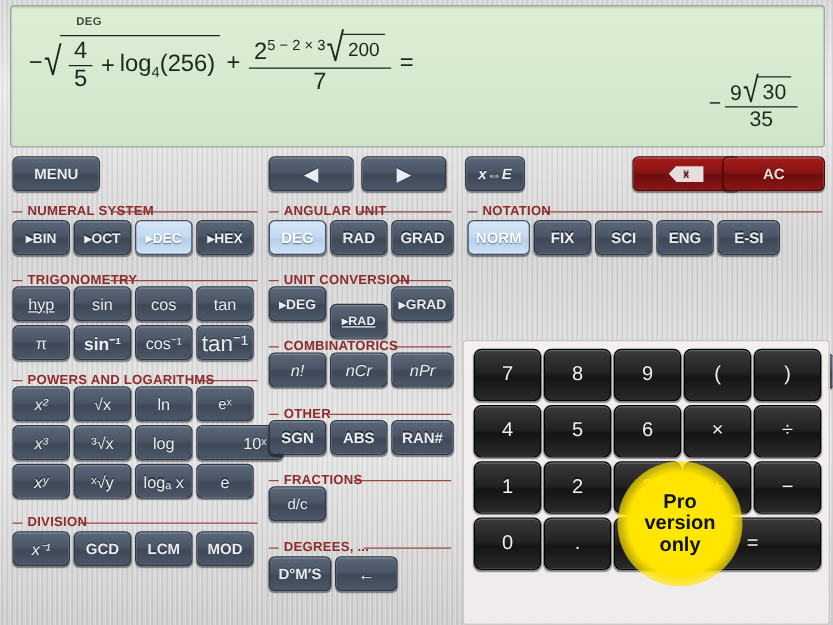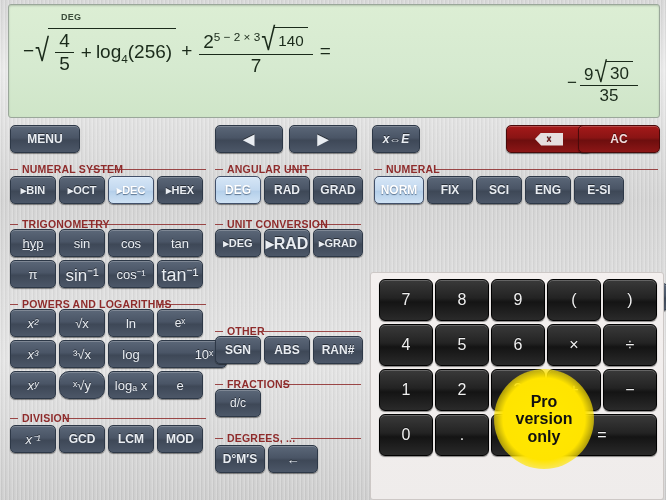--- a/index.html
+++ b/index.html
@@ -107,21 +107,21 @@
           </span>
           <span class="op">+</span>
           <span><span>log</span><sub>4</sub><span>(256)</span></span>
         </span>
       </span>
       <span class="op">+</span>
       <span class="frac">
         <span class="num">
           <span>2</span><sup>5 − 2 × 3</sup><span class="sqrt">
               <span class="sign">√</span>
-              <span class="body sm">140</span>
+              <span class="body sm">200</span>
             </span>
         </span>
         <span class="den">7</span>
       </span>
       <span class="op">=</span>
     </div>
 
     <div class="result">
       <span>−</span>
       <span class="frac">
@@ -162,79 +162,87 @@
     <div class="gline" style="left:0;width:8px;"></div>
     <div class="glabel">ANGULAR UNIT</div>
     <div class="btn active" style="left:0px;top:13px;width:44px;height:26px;">DEG</div>
     <div class="btn" style="left:49px;top:13px;width:44px;height:26px;">RAD</div>
     <div class="btn" style="left:98px;top:13px;width:48px;height:26px;">GRAD</div>
   </div>
 
   <div class="group" style="left:374px;top:163px;width:284px;height:40px;">
     <div class="gline" style="left:60px;right:0;"></div>
     <div class="gline" style="left:0;width:8px;"></div>
-    <div class="glabel">NUMERAL</div>
+    <div class="glabel">NOTATION</div>
     <div class="btn active" style="left:0px;top:13px;width:48px;height:26px;">NORM</div>
     <div class="btn" style="left:53px;top:13px;width:44px;height:26px;">FIX</div>
     <div class="btn" style="left:102px;top:13px;width:44px;height:26px;">SCI</div>
     <div class="btn" style="left:151px;top:13px;width:44px;height:26px;">ENG</div>
     <div class="btn" style="left:200px;top:13px;width:48px;height:26px;">E-SI</div>
   </div>
 
   <div class="group" style="left:10px;top:218px;width:196px;height:70px;">
     <div class="gline" style="left:78px;right:0;"></div>
     <div class="gline" style="left:0;width:8px;"></div>
     <div class="glabel">TRIGONOMETRY</div>
     <div class="btn" style="left:0px;top:11px;width:44px;height:26px;font-weight:normal;font-size:13px;text-decoration:underline;">hyp</div>
     <div class="btn" style="left:49px;top:11px;width:44px;height:26px;font-weight:normal;font-size:13px;">sin</div>
     <div class="btn" style="left:98px;top:11px;width:44px;height:26px;font-weight:normal;font-size:13px;">cos</div>
     <div class="btn" style="left:147px;top:11px;width:44px;height:26px;font-weight:normal;font-size:13px;">tan</div>
     <div class="btn" style="left:0px;top:42px;width:44px;height:26px;font-weight:normal;font-size:13px;">π</div>
-    <div class="btn" style="left:49px;top:42px;width:44px;height:26px;font-weight:normal;font-size:17px;">sin⁻¹</div>
+    <div class="btn" style="left:49px;top:42px;width:44px;height:26px;font-weight:bold;font-size:14px;">sin⁻¹</div>
     <div class="btn" style="left:98px;top:42px;width:44px;height:26px;font-weight:normal;font-size:13px;">cos⁻¹</div>
     <div class="btn" style="left:147px;top:42px;width:44px;height:26px;font-weight:normal;font-size:18px;">tan⁻¹</div>
   </div>
 
   <div class="group" style="left:10px;top:298px;width:196px;height:104px;">
     <div class="gline" style="left:148px;right:0;"></div>
     <div class="gline" style="left:0;width:8px;"></div>
     <div class="glabel">POWERS AND LOGARITHMS</div>
     <div class="btn" style="left:0px;top:11px;width:44px;height:26px;font-weight:normal;font-style:italic;font-size:13px;">x²</div>
     <div class="btn" style="left:49px;top:11px;width:44px;height:26px;font-weight:normal;font-size:13px;">√x</div>
     <div class="btn" style="left:98px;top:11px;width:44px;height:26px;font-weight:normal;font-size:13px;">ln</div>
     <div class="btn" style="left:147px;top:11px;width:44px;height:26px;font-weight:normal;font-size:12px;">eˣ</div>
     <div class="btn" style="left:0px;top:42px;width:44px;height:26px;font-weight:normal;font-style:italic;font-size:13px;">x³</div>
     <div class="btn" style="left:49px;top:42px;width:44px;height:26px;font-weight:normal;font-size:13px;">³√x</div>
     <div class="btn" style="left:98px;top:42px;width:44px;height:26px;font-weight:normal;font-size:13px;">log</div>
     <div class="btn" style="left:147px;top:42px;width:44px;height:26px;font-weight:normal;font-size:13px;padding-left:24px;">10ˣ</div>
     <div class="btn" style="left:0px;top:73px;width:44px;height:26px;font-weight:normal;font-style:italic;font-size:13px;">xʸ</div>
-    <div class="btn" style="left:49px;top:73px;width:44px;height:26px;font-weight:normal;font-size:13px;border-radius:10px;">ˣ√y</div>
+    <div class="btn" style="left:49px;top:73px;width:44px;height:26px;font-weight:normal;font-size:13px;">ˣ√y</div>
     <div class="btn" style="left:98px;top:73px;width:44px;height:26px;font-weight:normal;font-size:13px;">logₐ x</div>
     <div class="btn" style="left:147px;top:73px;width:44px;height:26px;font-weight:normal;font-size:13px;">e</div>
   </div>
 
   <div class="group" style="left:10px;top:412px;width:196px;height:42px;">
     <div class="gline" style="left:54px;right:0;"></div>
     <div class="gline" style="left:0;width:8px;"></div>
     <div class="glabel">DIVISION</div>
     <div class="btn" style="left:0px;top:13px;width:44px;height:26px;font-weight:normal;font-style:italic;font-size:13px;">x⁻¹</div>
     <div class="btn" style="left:49px;top:13px;width:44px;height:26px;font-size:12px;">GCD</div>
     <div class="btn" style="left:98px;top:13px;width:44px;height:26px;font-size:12px;">LCM</div>
     <div class="btn" style="left:147px;top:13px;width:44px;height:26px;font-size:12px;">MOD</div>
   </div>
 
   <div class="group" style="left:215px;top:218px;width:146px;height:42px;">
     <div class="gline" style="left:102px;right:0;"></div>
     <div class="gline" style="left:0;width:8px;"></div>
     <div class="glabel">UNIT CONVERSION</div>
     <div class="btn" style="left:0px;top:11px;width:44px;height:26px;font-size:11px;">▸DEG</div>
-    <div class="btn" style="left:49px;top:11px;width:44px;height:26px;font-size:16px;">▸RAD</div>
+    <div class="btn" style="left:49px;top:25px;width:44px;height:26px;font-size:10px;text-decoration:underline;">▸RAD</div>
     <div class="btn" style="left:98px;top:11px;width:48px;height:26px;font-size:11px;">▸GRAD</div>
   </div>
 
+  <div class="group" style="left:215px;top:271px;width:146px;height:42px;">
+    <div class="gline" style="left:100px;right:0;"></div>
+    <div class="gline" style="left:0;width:8px;"></div>
+    <div class="glabel">COMBINATORICS</div>
+    <div class="btn" style="left:0px;top:11px;width:44px;height:26px;font-weight:normal;font-style:italic;font-size:13px;">n!</div>
+    <div class="btn" style="left:49px;top:11px;width:44px;height:26px;font-weight:normal;font-style:italic;font-size:13px;">nCr</div>
+    <div class="btn" style="left:98px;top:11px;width:48px;height:26px;font-weight:normal;font-style:italic;font-size:13px;">nPr</div>
+  </div>
 
   <div class="group" style="left:215px;top:325px;width:146px;height:42px;">
     <div class="gline" style="left:48px;right:0;"></div>
     <div class="gline" style="left:0;width:8px;"></div>
     <div class="glabel">OTHER</div>
     <div class="btn" style="left:0px;top:11px;width:44px;height:26px;font-size:12px;">SGN</div>
     <div class="btn" style="left:49px;top:11px;width:44px;height:26px;font-size:12px;">ABS</div>
     <div class="btn" style="left:98px;top:11px;width:48px;height:26px;font-size:12px;">RAN#</div>
   </div>
 

